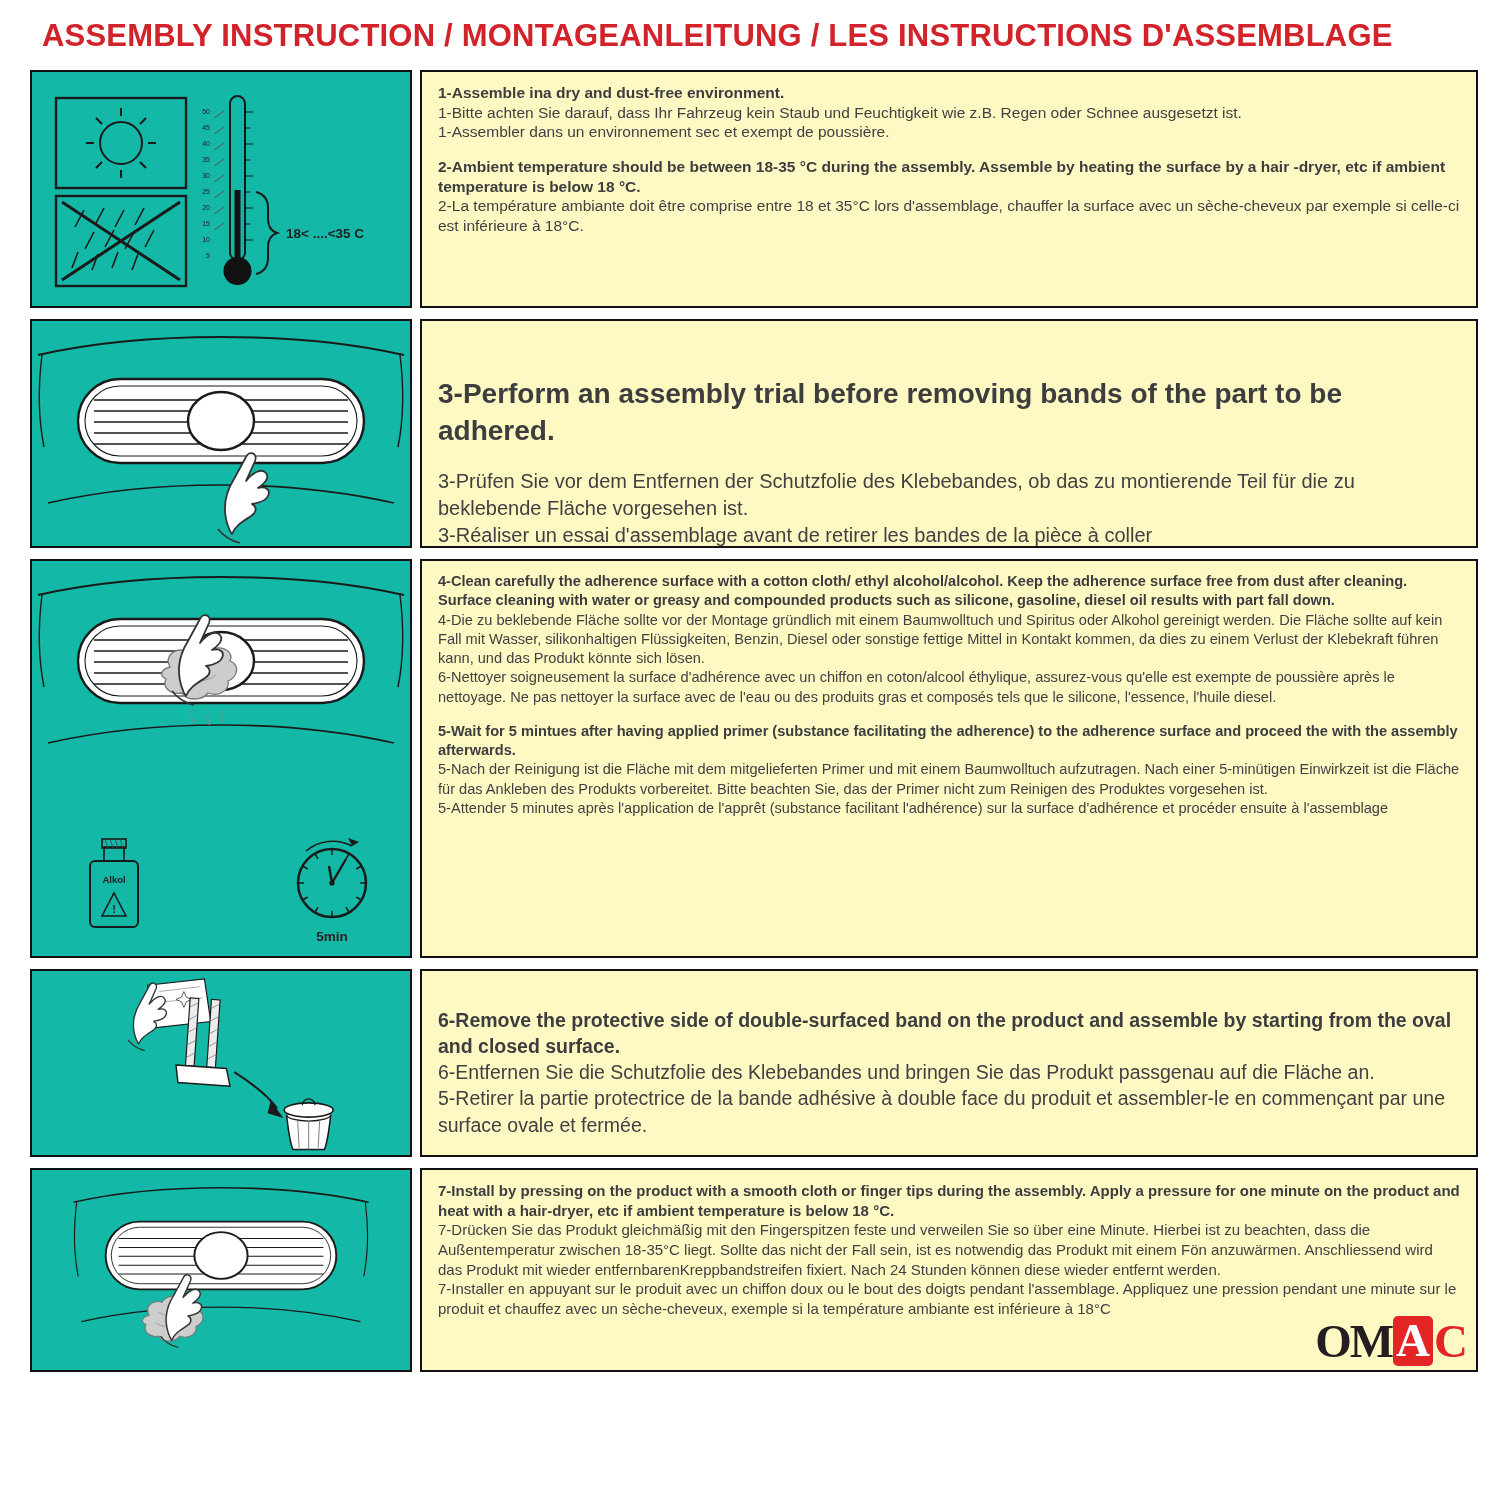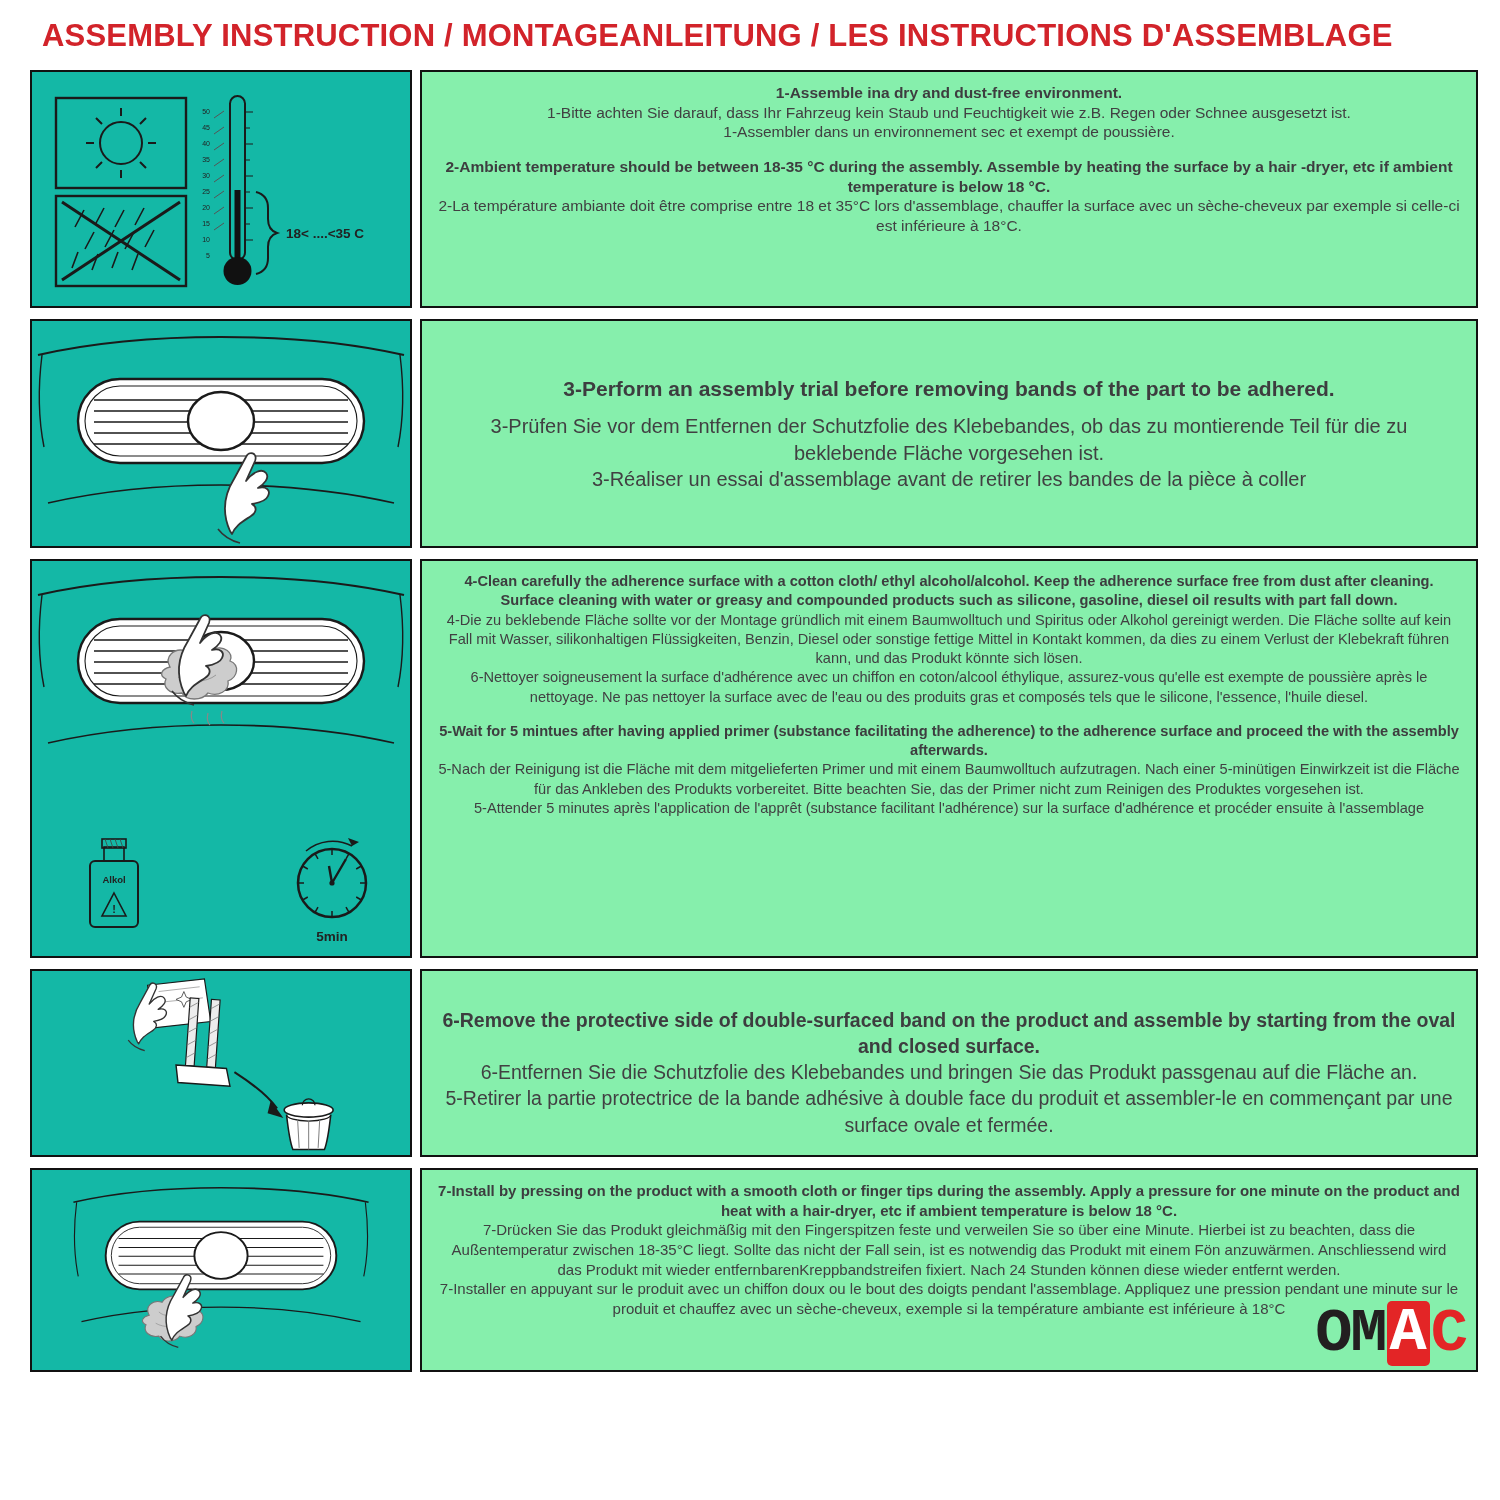--- a/index.html
+++ b/index.html
@@ -22,47 +22,46 @@
   .illus-box {
     width:382px; flex:none;
     border:2px solid #111;
     background:#14b8a6;
     overflow:hidden;
   }
   .illus-box svg { display:block; width:100%; height:100%; }
   .text-box {
     flex:1;
     border:2px solid #111;
-    background:#86efac;
+    background:#fef9c3;
     padding:11px 16px 18px 16px;
     position:relative;
     overflow:hidden;
-    text-align:center;
   }
   .r1 { height:238px; } .r2 { height:229px; } .r3 { height:399px; }
   .r4 { height:188px; } .r5 { height:204px; }
 
   .text-box p { margin:0; }
   p.bold { font-weight:bold; color:#3d3d3f; }
   p.gap  { margin-top:15px; }
 
   .t1 p { font-size:15.5px; line-height:1.27; }
   .t2 { padding-top:54px; }
   .t2 p { font-size:20px; line-height:1.33; }
-  .t2 p.bold { font-size:21px; margin-bottom:10px; }
+  .t2 p.bold { font-size:28px; margin-bottom:19px; }
   .t3 p { font-size:14.6px; line-height:1.32; }
   .t4 { padding-top:36px; }
   .t4 p { font-size:19.5px; line-height:1.34; }
   .t5 p { font-size:15px; line-height:1.31; }
 
   .logo {
     position:absolute; right:10px; bottom:4px;
     display:flex; align-items:center;
-    font-family:Liberation Mono, monospace;
-    font-weight:bold; font-size:62px; line-height:1;
+    font-family:Liberation Serif, serif;
+    font-weight:bold; font-size:47px; line-height:1;
     letter-spacing:-2px;
   }
   .l-om { color:#231f20; }
   .l-a  { background:#e32526; color:#ffffff; padding:1px 3px 2px 3px; margin:0 1px; border-radius:5px; letter-spacing:0; }
   .l-c  { color:#e32526; }
 
   .ink  { stroke:#1a1a1a; fill:none; }
   text.svg-label { font-family:"Liberation Sans", sans-serif; fill:#222; }
 </style>
 </head>

